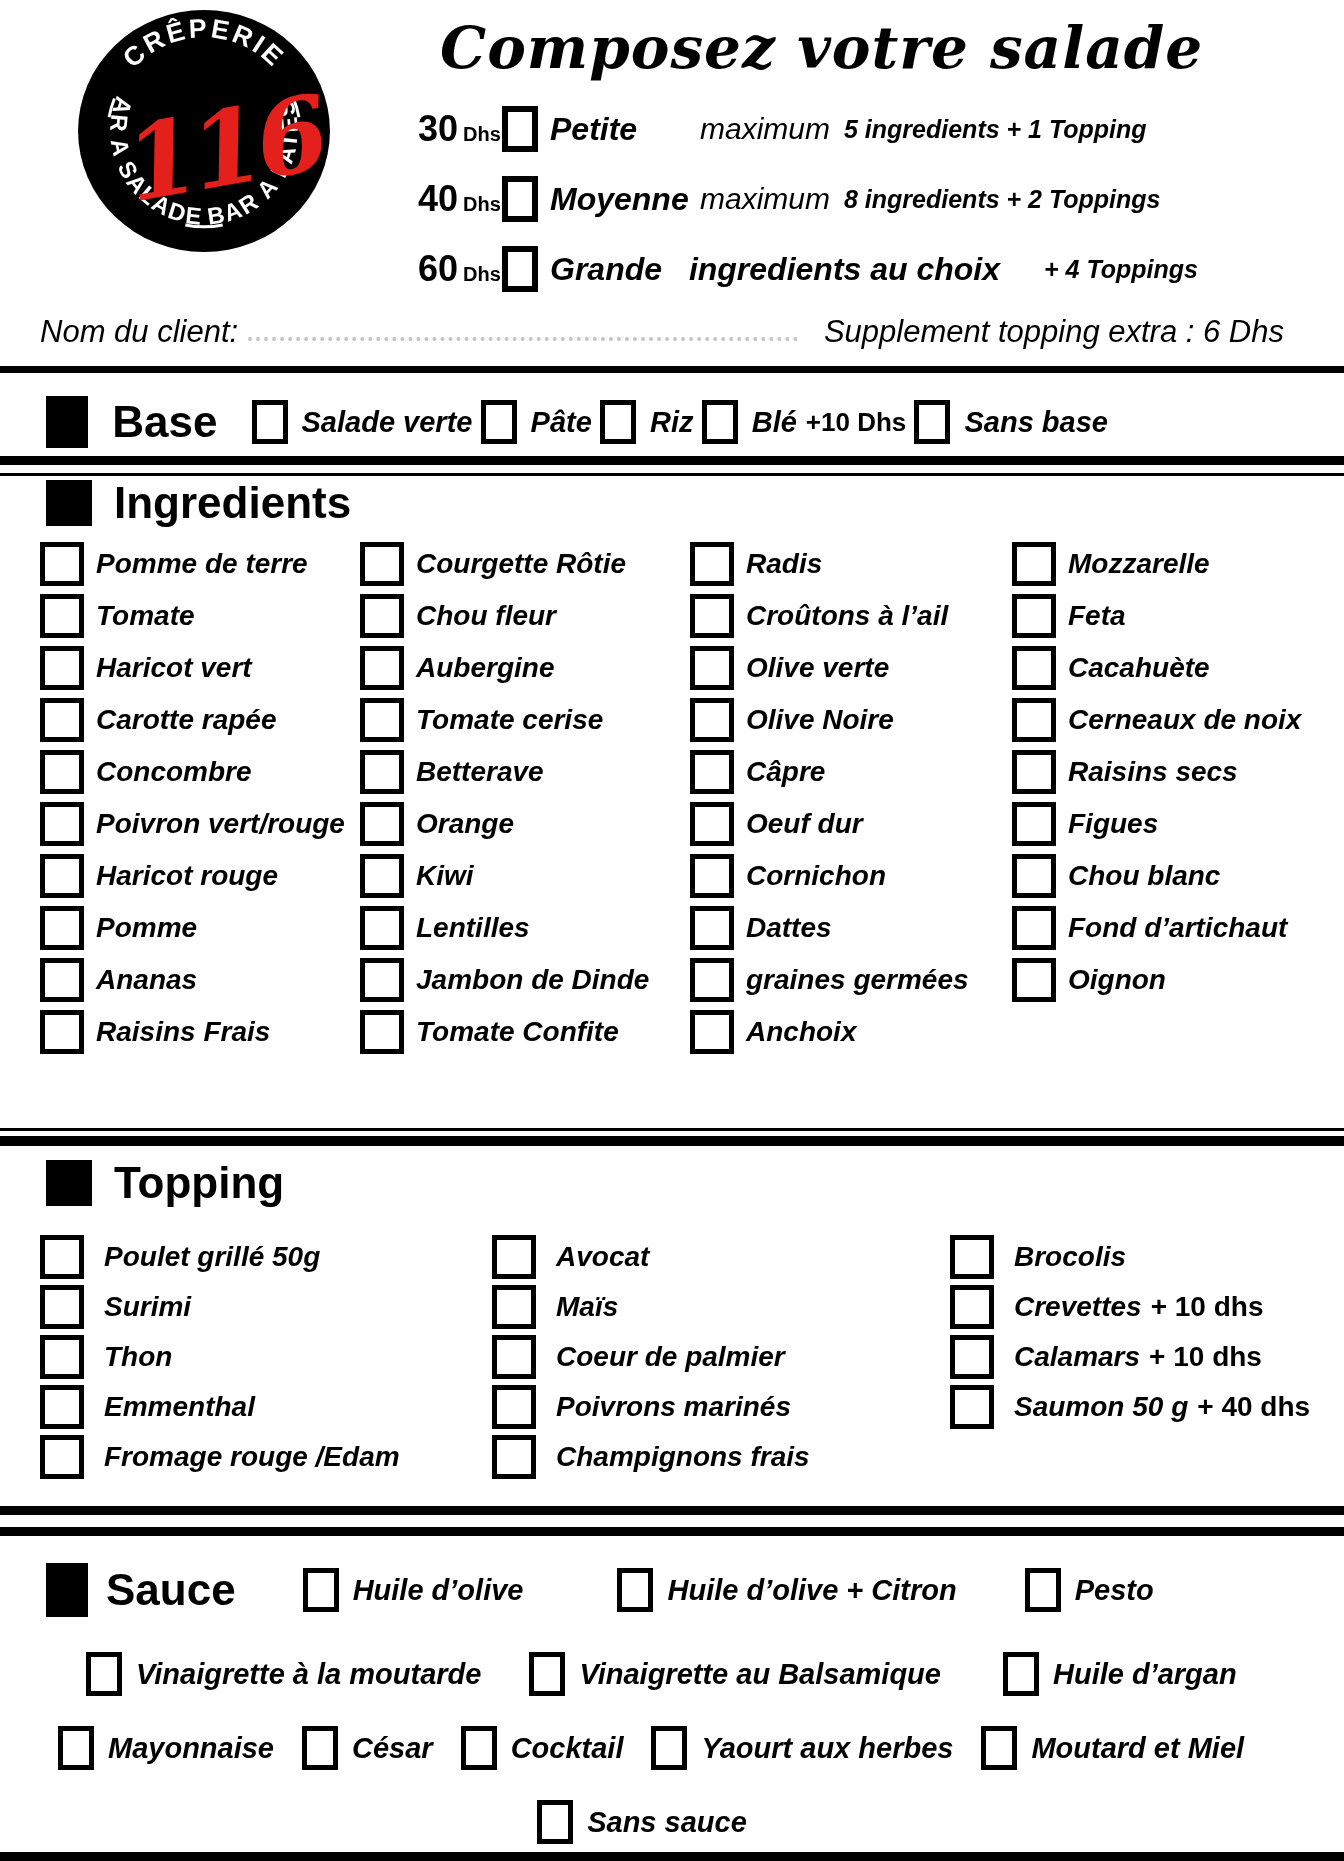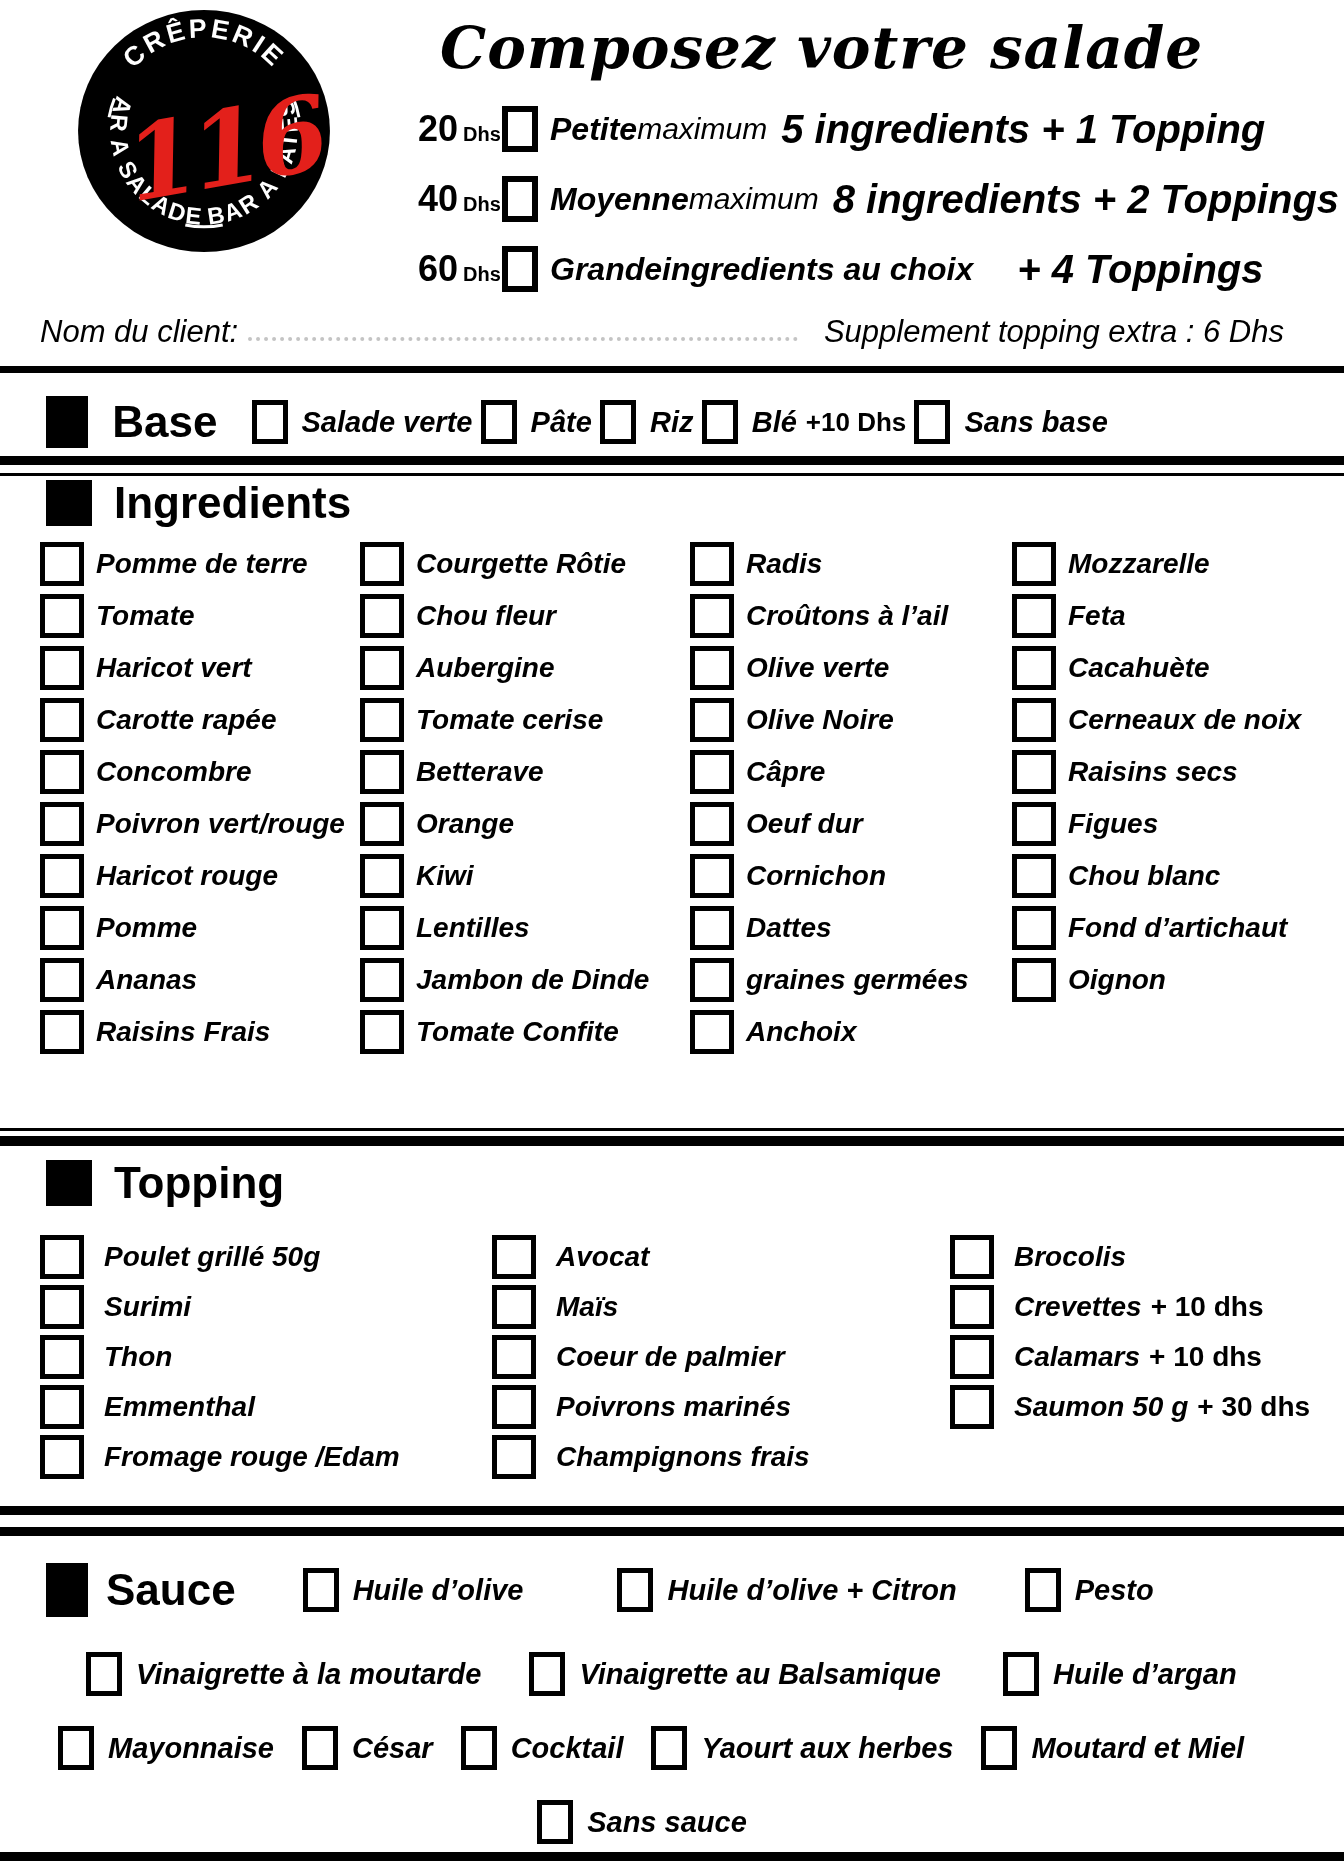--- a/index.html
+++ b/index.html
@@ -13,21 +13,21 @@
                 font-size:58px; letter-spacing:1px; white-space:nowrap; }
 
   .sizes { position:absolute; left:418px; top:98px; width:780px; }
   .size-row { display:flex; align-items:center; height:62px; margin-bottom:8px; }
   .price { display:flex; align-items:baseline; width:76px; }
   .price .num { font-size:36px; font-weight:700; }
   .price .unit { font-size:20px; font-weight:700; margin-left:5px; }
   .size-cb { width:24px; height:34px; border:6px solid #000; margin:0 12px 0 8px; flex:none; }
   .size-name { font-size:32px; font-weight:700; font-style:italic; width:150px; }
   .size-qualifier { font-size:30px; font-style:italic; margin-right:14px; white-space:nowrap; }
-  .size-detail { font-size:40px; font-weight:700; font-style:italic; white-space:nowrap; }
+  .size-detail { font-size:25px; font-weight:700; font-style:italic; white-space:nowrap; }
   .size-row.r3 .size-qualifier { font-weight:700; font-size:32px; }
   .size-row.r3 .size-detail { margin-left:30px; }
 
   .client-row { position:absolute; left:40px; top:314px; width:1244px; display:flex;
                 align-items:flex-end; font-style:italic; font-size:31px; }
   .client-label { white-space:nowrap; }
   .dots { flex:1; border-bottom:4px dotted #c4c4c4; margin:0 26px 9px 10px; height:1px; }
   .supplement { white-space:nowrap; }
 
   
@@ -116,21 +116,21 @@
       <textPath href="#arcRight" startOffset="50%" text-anchor="middle">BAR A PATES</textPath>
     </text>
     <text x="150" y="180" text-anchor="middle" font-family="DejaVu Serif, serif" font-style="italic" font-weight="700" font-size="105" fill="#e3201b" letter-spacing="-6" transform="rotate(-10 150 140)">116</text>
   </svg>
 
   <div class="page-title">Composez votre salade</div>
 
   <div class="sizes">
     <div class="size-row r1">
       <span class="price">
-          <span class="num">20</span>
+          <span class="num">30</span>
           <span class="unit">Dhs</span>
         </span>
       <span class="size-cb"></span>
       <span class="size-name">Petite</span>
       <span class="size-qualifier">maximum</span>
       <span class="size-detail">5 ingredients + 1 Topping</span>
     </div>
     <div class="size-row r2">
       <span class="price">
           <span class="num">40</span>
@@ -404,21 +404,21 @@
         <span class="cb"></span>
         <span class="txt">Emmenthal</span>
       </label>
     <label class="opt">
         <span class="cb"></span>
         <span class="txt">Poivrons marinés</span>
       </label>
     <label class="opt">
         <span class="cb"></span>
         <span class="txt">Saumon 50 g</span>
-        <span class="extra">+ 30 dhs</span>
+        <span class="extra">+ 40 dhs</span>
       </label>
     <label class="opt">
         <span class="cb"></span>
         <span class="txt">Fromage rouge /Edam</span>
       </label>
     <label class="opt">
         <span class="cb"></span>
         <span class="txt">Champignons frais</span>
       </label>
   </div>

